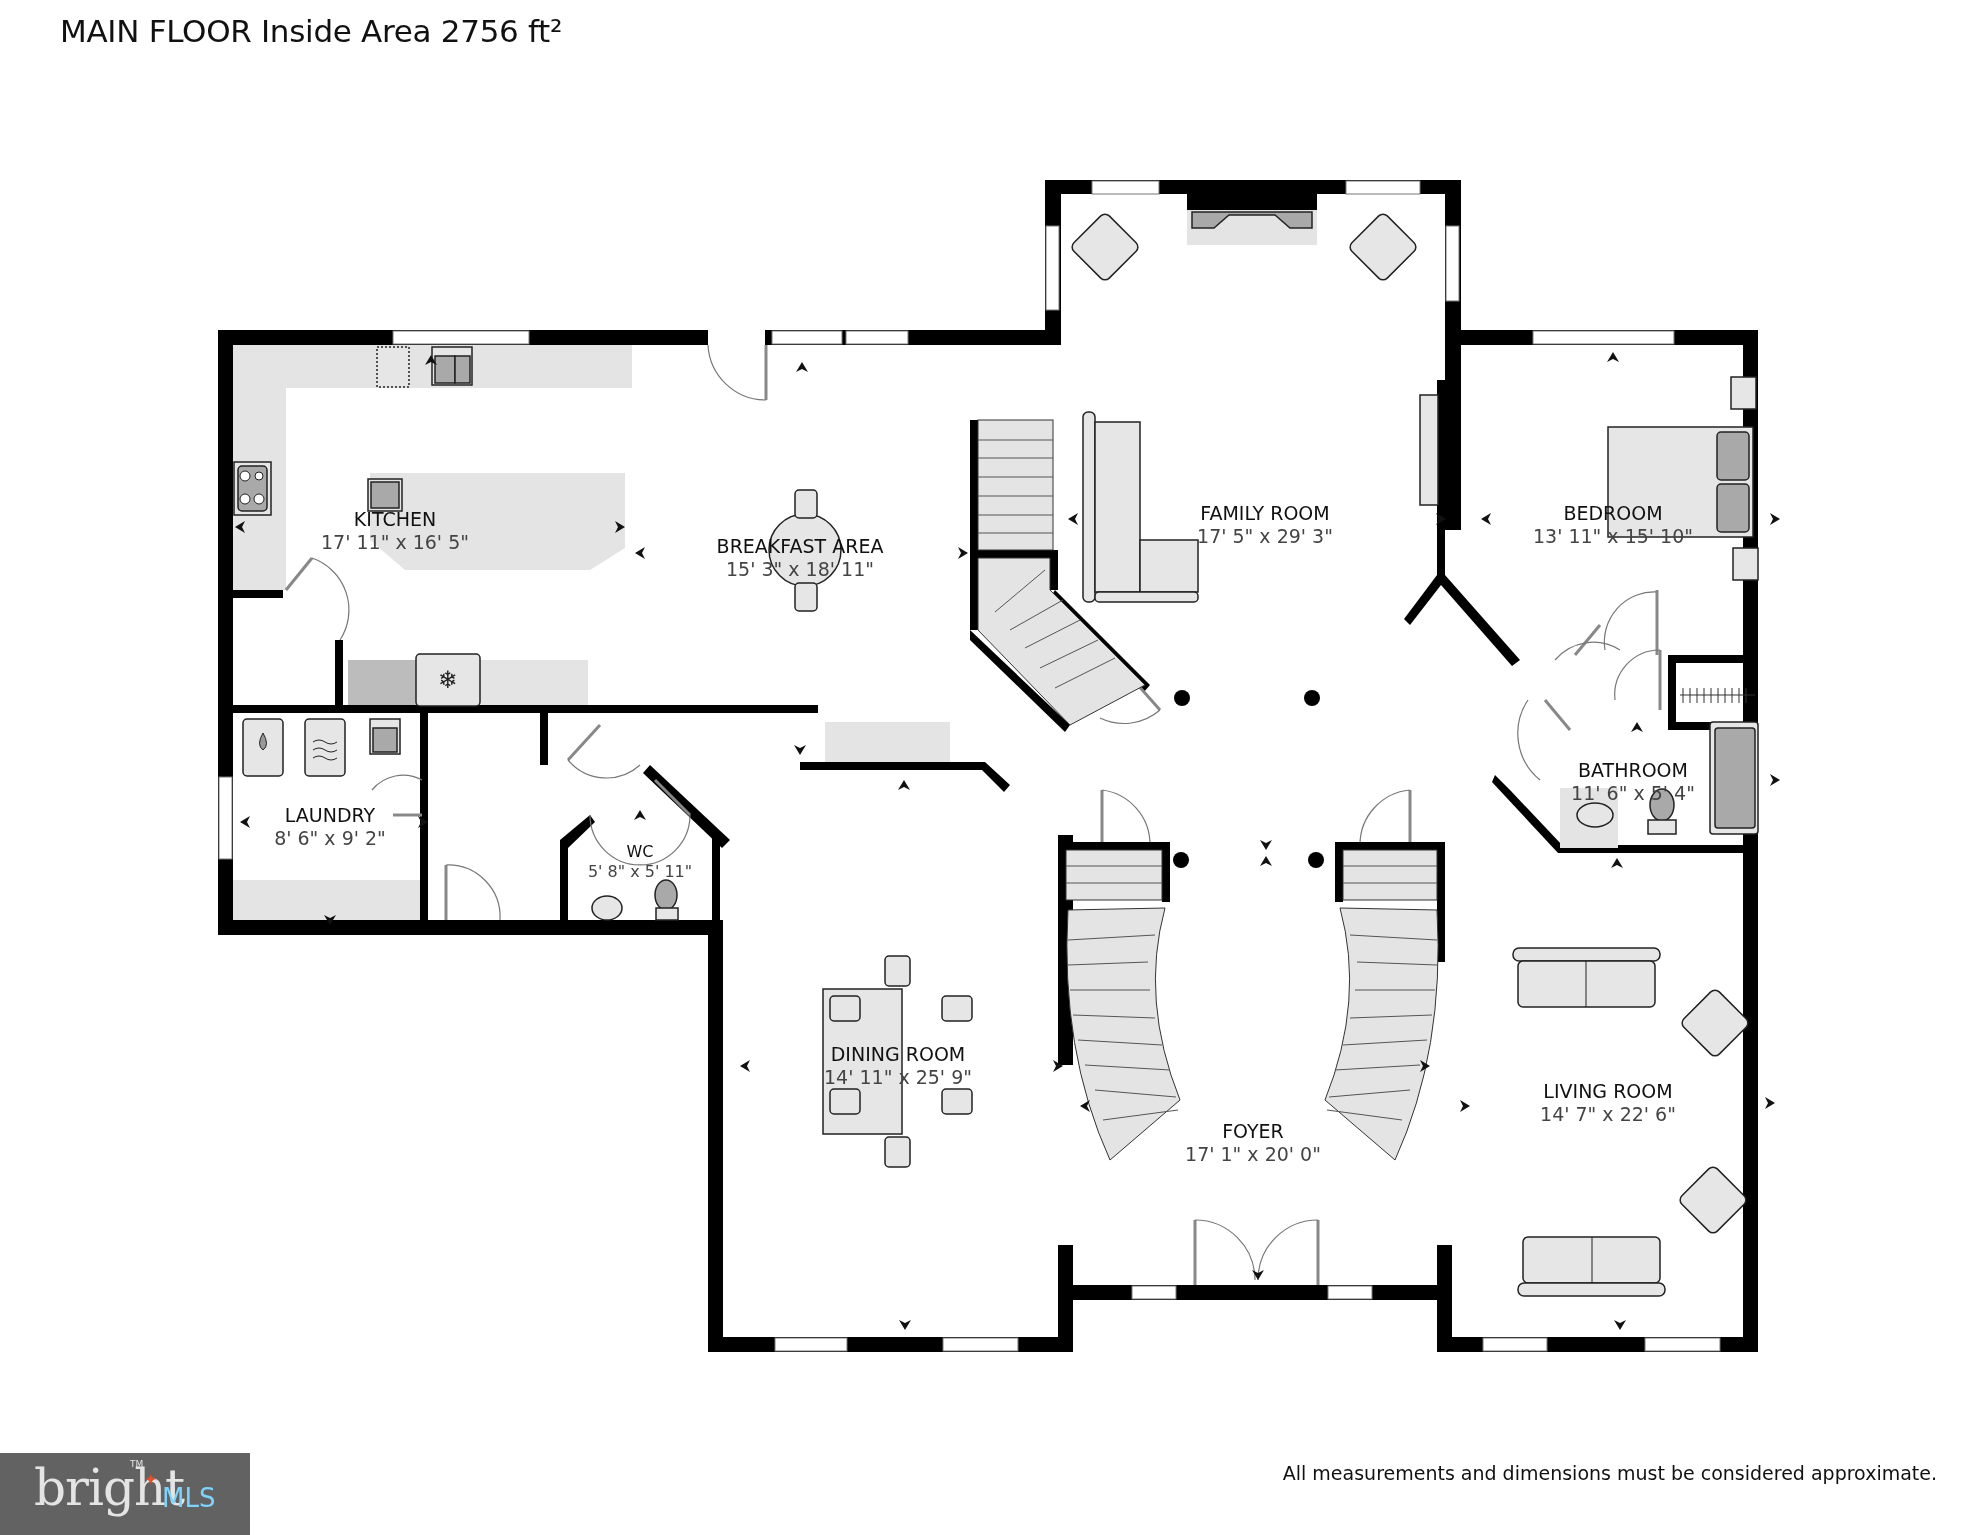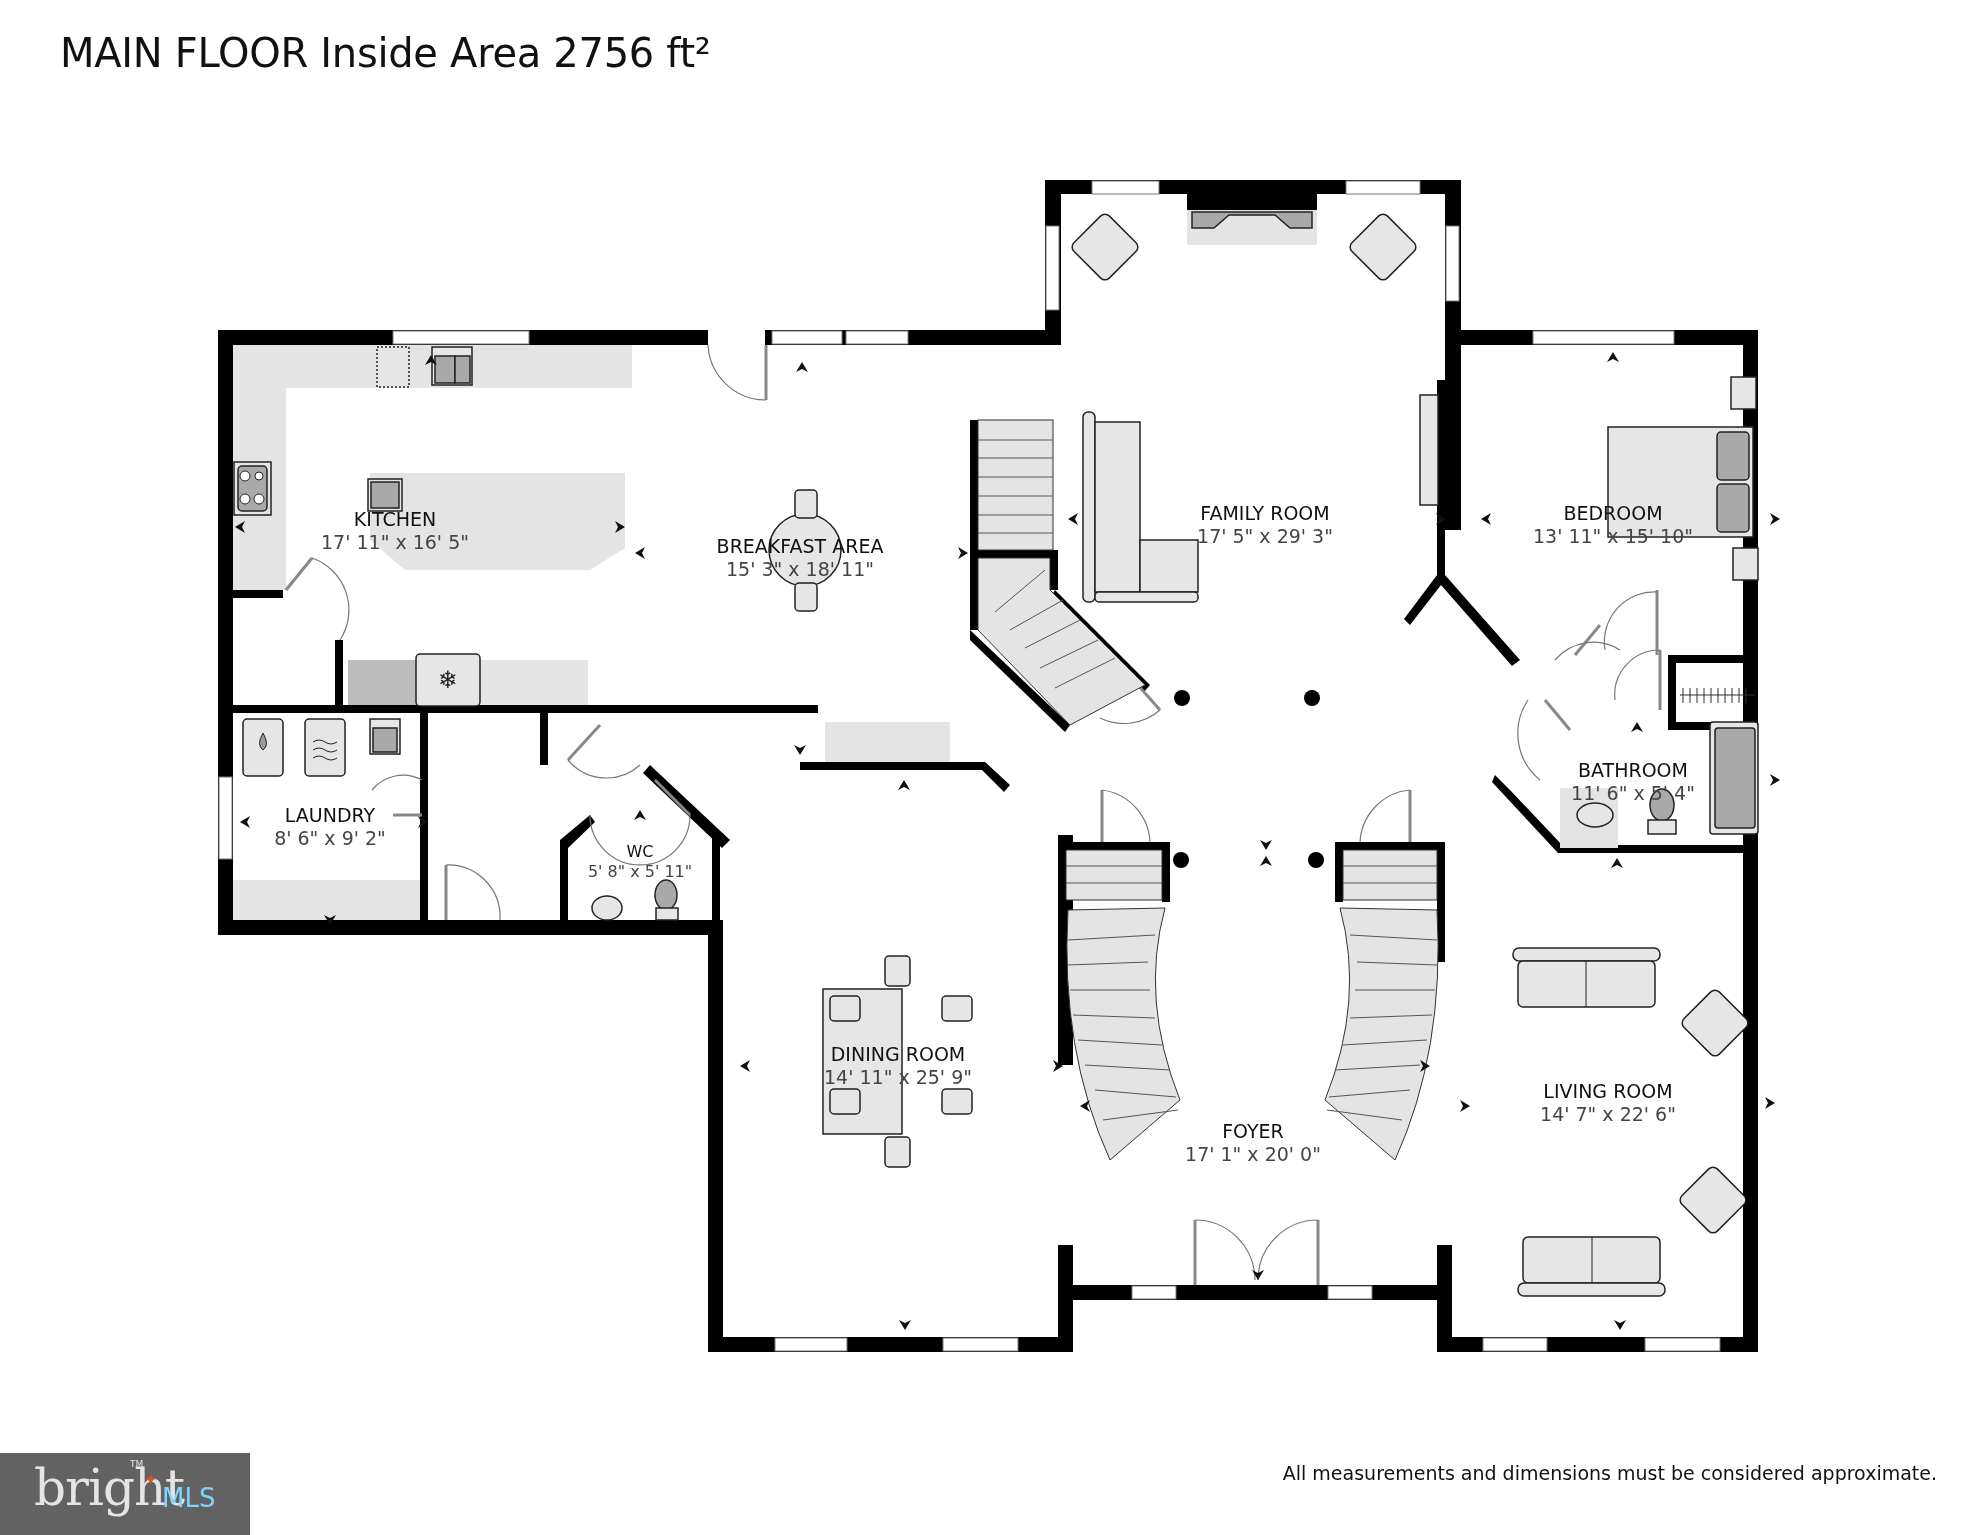--- a/index.html
+++ b/index.html
@@ -1,18 +1,18 @@
 <!DOCTYPE html>
 <html><head>
 <meta charset="utf-8">
 <style>
   html, body { margin: 0; padding: 0; background: #ffffff; }
   body { width: 1987px; height: 1535px; position: relative; overflow: hidden;
          font-family: "DejaVu Sans", sans-serif; }
-  .title { position: absolute; left: 60px; top: 30px; font-size: 40px; color: #111;
+  .title { position: absolute; left: 60px; top: 13px; font-size: 31px; color: #111;
            font-family: "DejaVu Sans", sans-serif; letter-spacing: -0.3px; }
   .disclaimer { position: absolute; right: 50px; top: 1462px; font-size: 19px; color: #111;
                 font-family: "DejaVu Sans", sans-serif; }
   .logo { position: absolute; left: 0; top: 1453px; width: 250px; height: 82px;
           background: #626262; }
   .logo-bright { position: absolute; left: 18px; top: 6px; font-size: 50px; color: #e4e4e4;
                  font-family: "DejaVu Serif", serif; letter-spacing: -1px; margin-left: 16px; }
   .logo-mls { position: absolute; left: 162px; top: 30px; font-size: 26px; color: #7dd3fc;
               font-family: "DejaVu Sans", sans-serif; font-weight: normal; }
   .logo-tm { position: absolute; left: 130px; top: 6px; font-size: 9px; color: #e4e4e4;

